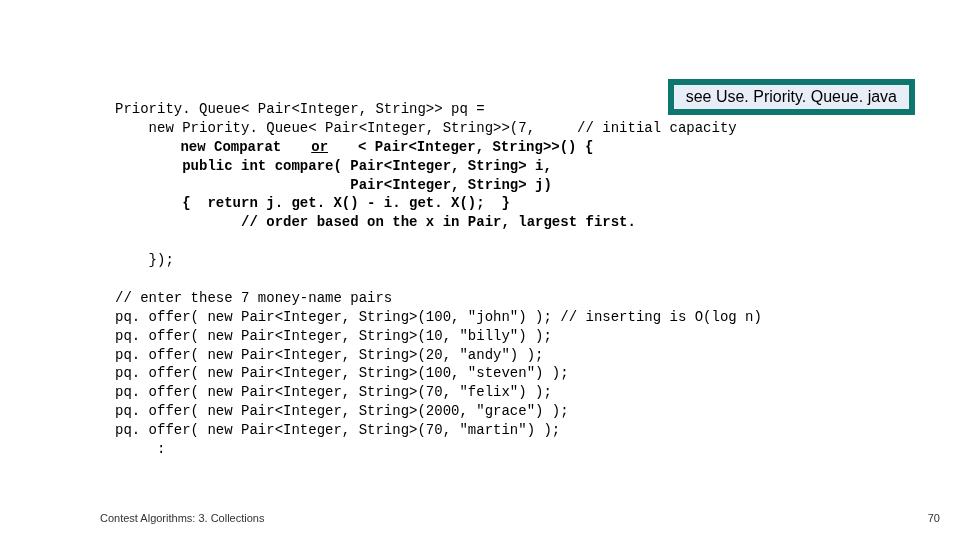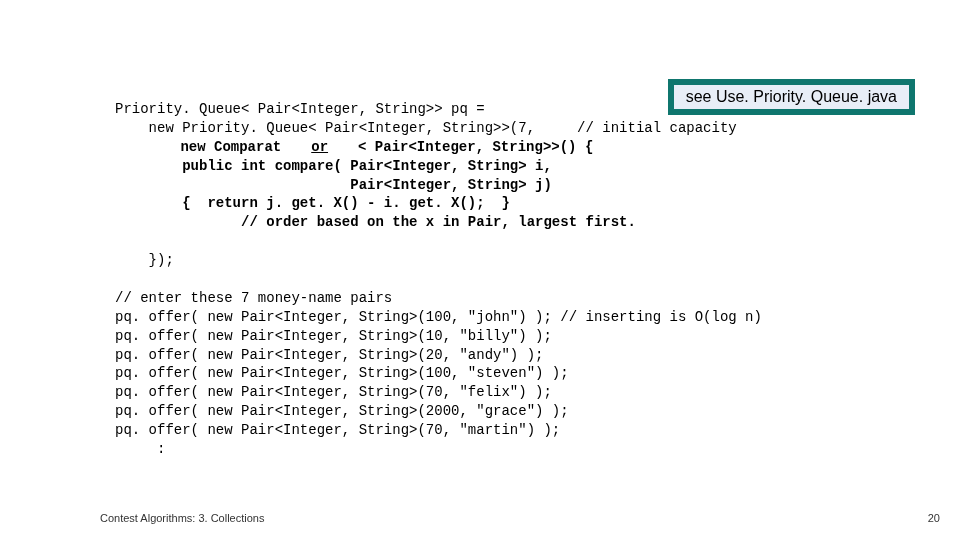--- a/index.html
+++ b/index.html
@@ -88,14 +88,14 @@
 <span>pq. offer( new Pair&lt;Integer, String&gt;(20, "andy") );</span>
 <span>pq. offer( new Pair&lt;Integer, String&gt;(100, "steven") );</span>
 <span>pq. offer( new Pair&lt;Integer, String&gt;(70, "felix") );</span>
 <span>pq. offer( new Pair&lt;Integer, String&gt;(2000, "grace") );</span>
 <span>pq. offer( new Pair&lt;Integer, String&gt;(70, "martin") );</span>
 <span>     :</span></div>
 </div>
 
 <div class="footer">
   <span>Contest Algorithms: 3. Collections</span>
-  <span>20</span>
+  <span>70</span>
 </div>
 
 </body></html>

